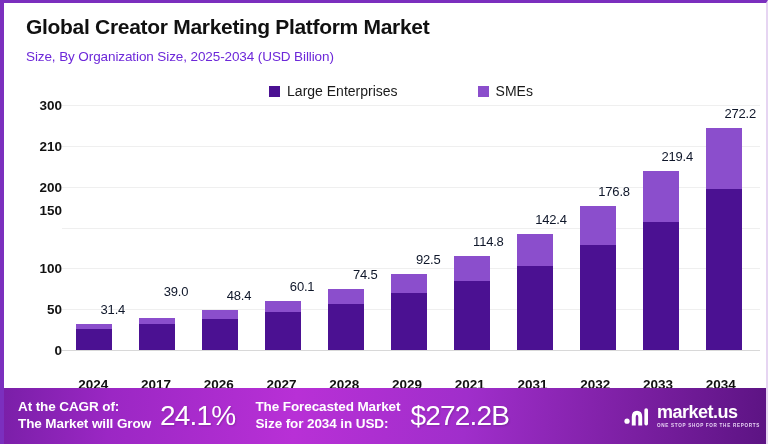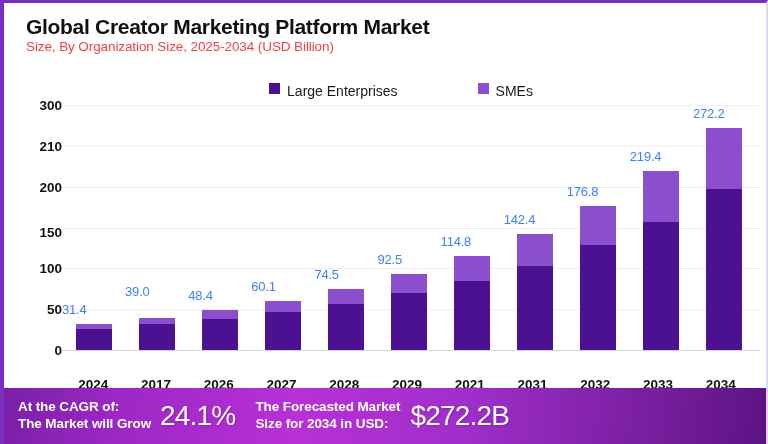--- a/index.html
+++ b/index.html
@@ -19,22 +19,22 @@
     overflow:hidden;
   }
 
   
   #header { padding:12px 0 0 22px; }
   #title {
     font-size:21px; font-weight:bold; color:#111111;
     letter-spacing:-0.3px; line-height:1.15;
   }
   #subtitle {
-    margin-top:0;
-    font-size:13.5px; color:#ef4444; letter-spacing:-0.1px;
+    margin-top:10px;
+    font-size:13.5px; color:#6d28d9; letter-spacing:-0.1px;
   }
 
   
   #plot {
     position:absolute;
     left:0; top:72px;
     width:766px; height:300px;
   }
   .ytick {
     position:absolute;
@@ -65,22 +65,22 @@
     flex:1 1 0;
     height:100%;
     display:flex;
     flex-direction:column;
     justify-content:flex-end;
     align-items:center;
   }
   .bar-value {
     position:absolute;
     left:0; right:0;
-    text-align:left;
-    font-size:13px; color:#3b82f6;
+    text-align:right;
+    font-size:13px; color:#0f172a;
     letter-spacing:-0.2px;
   }
   .bar {
     position:relative;
     width:36px;
     display:flex;
     flex-direction:column;
     justify-content:flex-end;
   }
   .seg-sme  { width:100%; background:#8B4ECC; }
@@ -90,21 +90,21 @@
   #legend {
     position:absolute;
     left:0; top:80px;
     width:766px;
     display:flex;
     justify-content:center;
     gap:52px;
     align-items:center;
     pointer-events:none;
   }
-  .legend-item { display:flex; align-items:flex-start; gap:7px;padding-left:28px; }
+  .legend-item { display:flex; align-items:center; gap:7px;padding-left:28px; }
   .legend-swatch { width:11px; height:11px; display:inline-block; }
   .legend-label { font-size:14px; color:#1A1A1A; }
 
   
   #xlabels {
     position:absolute;
     left:58px; right:14px; top:374px;
     display:flex; justify-content:space-between;
   }
   .xlabel {
@@ -167,21 +167,21 @@
       <span class="legend-swatch" style="background: rgb(139, 78, 204);"></span>
       <span class="legend-label">SMEs</span>
     </div>
   </div>
 
   <div id="plot">
     <div class="ytick-wrap" id="yticks">
         <div class="ytick" style="top: 275px;">0</div>
         <div class="ytick" style="top: 234.167px;">50</div>
         <div class="ytick" style="top: 193.333px;">100</div>
-        <div class="ytick" style="top: 157px;">150</div>
+        <div class="ytick" style="top: 135px;">150</div>
         <div class="ytick" style="top: 111.667px;">200</div>
         <div class="ytick" style="top: 70.8333px;">210</div>
         <div class="ytick" style="top: 30px;">300</div>
       </div>
     <div id="gridlines">
         <div class="gridline" style="top: 234.167px;"></div>
         <div class="gridline" style="top: 193.333px;"></div>
         <div class="gridline" style="top: 152.5px;"></div>
         <div class="gridline" style="top: 111.667px;"></div>
         <div class="gridline" style="top: 70.8333px;"></div>
@@ -293,15 +293,27 @@
     </div>
 
     <div class="banner-block" id="fore-block">
       <div class="banner-text">
         <div>The Forecasted Market</div>
         <div>Size for 2034 in USD:</div>
       </div>
       <div class="banner-big" id="fore-value">$272.2B</div>
     </div>
 
+    <div id="logo">
+      <svg id="logo-mark" viewBox="0 0 32 30">
+        <circle cx="4.5" cy="21" r="3" fill="#ffffff"></circle>
+        <path d="M10 26 L10 16 Q10 9 16 9 Q22 9 22 16 L22 26 L17.5 26 L17.5 16.5
+                 Q17.5 13.5 16 13.5 Q14.5 13.5 14.5 16.5 L14.5 26 Z" fill="#ffffff"></path>
+        <rect x="24.5" y="6" width="4.2" height="20" rx="2" fill="#ffffff"></rect>
+      </svg>
+      <div id="logo-text-wrap">
+        <div id="logo-name">market.us</div>
+        <div id="logo-tag">ONE STOP SHOP FOR THE REPORTS</div>
+      </div>
+    </div>
   </div>
 
 </div>
 
 </body></html>

